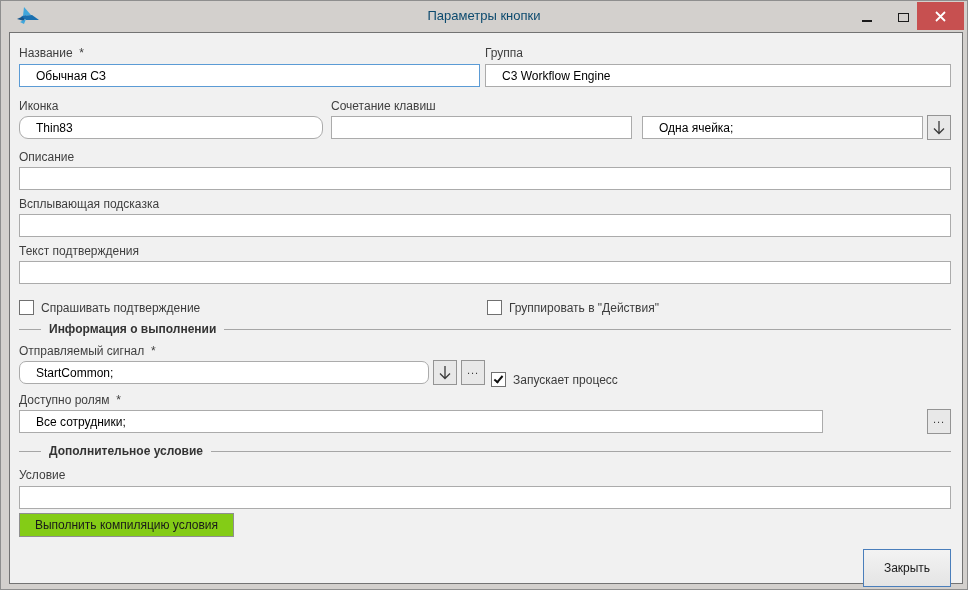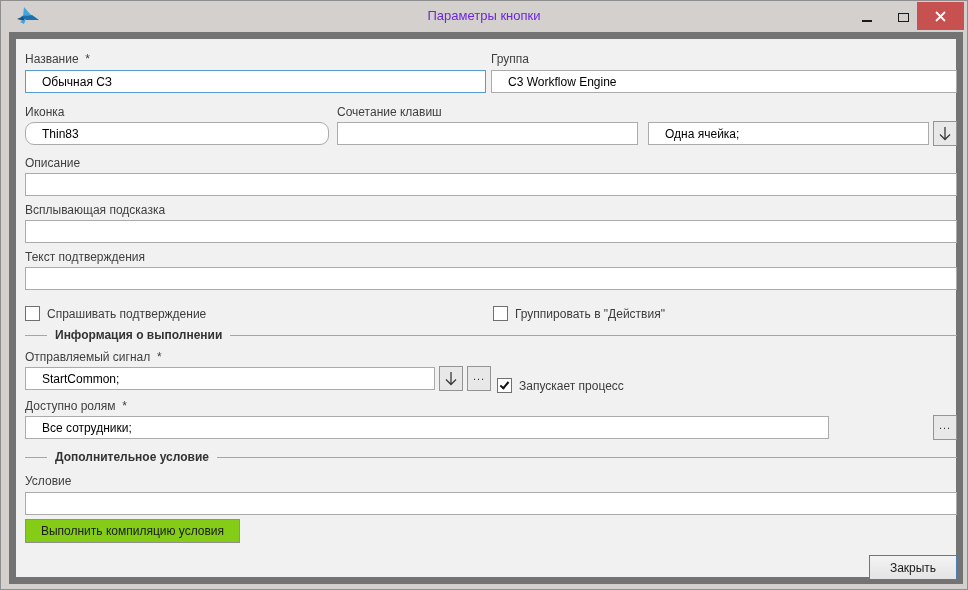--- a/index.html
+++ b/index.html
@@ -2,51 +2,51 @@
 <html><head>
 <meta charset="utf-8">
 <style>
   * { margin:0; padding:0; box-sizing:border-box; }
   body { font-family:"Liberation Sans", sans-serif; font-size:12px; color:#3c3c3c; }
   .window { position:relative; width:968px; height:590px; background:#d3d0cd; border:1px solid #8e8e8e; overflow:hidden; }
 
   
   .titlebar { position:absolute; left:0; top:0; width:100%; height:31px; }
   .app-icon { position:absolute; left:16px; top:6px; width:24px; height:18px; }
-  .win-title { position:absolute; left:0; top:0; width:100%; height:28px; display:flex; align-items:center; justify-content:center; font-size:13px; color:#6d28d9;text-align:right; }
+  .win-title { position:absolute; left:0; top:0; width:100%; height:28px; display:flex; align-items:center; justify-content:center; font-size:13px; color:#0c4a6e;text-align:right; }
   .btn-min, .btn-max { position:absolute; top:1px; width:30px; height:28px; display:flex; align-items:center; justify-content:center; }
   .btn-min { left:851px; }
   .btn-max { left:887px; }
   .glyph-min { width:10px; height:2px; background:#1a1a1a; margin-top:9px; }
   .glyph-max { width:11px; height:9px; border:1px solid #1a1a1a; margin-top:2px; }
   .btn-close { position:absolute; left:916px; top:1px; width:47px; height:28px; background:#c75050; display:flex; align-items:center; justify-content:center; }
 
   
-  .panel { position:absolute; left:8px; top:31px; width:954px; height:552px; background:#f1f1f1; border:7px solid #737373; }
+  .panel { position:absolute; left:8px; top:31px; width:954px; height:552px; background:#f1f1f1; border:1px solid #737373; }
 
   .lbl { position:absolute; height:14px; white-space:nowrap; color:#3f3f3f; }
   .inp { position:absolute; height:23px; border:1px solid #ababab; background:#fff; font-family:"Liberation Sans",sans-serif; font-size:12px; color:#000; padding:0 16px; outline:none; }
   .inp.focused { border-color:#5b9bd5; }
 
   .icon-btn { position:absolute; width:24px; height:25px; background:#e8e8e8; border:1px solid #949494; display:flex; align-items:center; justify-content:center; color:#3a3a3a; cursor:default; }
   .icon-btn .dots { font-size:11px; letter-spacing:1px; margin-top:-5px; }
 
   .checkbox-row { position:absolute; display:flex; align-items:center; gap:7px;margin-top:8px; }
   .cb-box { width:15px; height:15px; background:#fff; border:1px solid #707070; position:relative; flex:none; }
   .cb-box .checkmark { display:none; }
   .cb-box.checked .checkmark { display:block; position:absolute; left:4px; top:1px; width:5px; height:9px; border-right:2px solid #111; border-bottom:2px solid #111; transform:rotate(40deg); }
 
   .sep { position:absolute; display:flex; align-items:center; width:932px; height:14px; }
   .sep .line-a { width:22px; height:1px; background:#a6a6a6; flex:none; }
   .sep .line-b { flex:1; height:1px; background:#a6a6a6; }
   .sep .sep-text { padding:0 8px; font-weight:bold; color:#333; white-space:nowrap; }
 
   .push-btn { position:absolute; background:#84cc16; border:1px solid #8f8f8f; display:flex; align-items:center; justify-content:center; font-size:12px; color:#1a1a1a; white-space:nowrap; }
   .btn-compile { left:9px; top:480px; width:215px; height:24px; }
-  .btn-close-dlg { left:853px; top:516px; width:88px; height:25px; border:1px solid #4a7ebb; background:linear-gradient(#f3f3f3,#e4e4e4); }
+  .btn-close-dlg { left:853px; top:516px; width:88px; height:38px; border:1px solid #4a7ebb; background:linear-gradient(#f3f3f3,#e4e4e4); }
 </style>
 </head>
 <body>
 
 <div class="window">
 
   <div class="titlebar">
     <svg class="app-icon" viewBox="0 0 24 18">
       <path d="M0 12 L9 8 L7 14 Z" fill="#15568c"></path>
       <path d="M7 0 L14 8 L6 9 Z" fill="#3fa6dc"></path>
@@ -107,21 +107,21 @@
       <span>Группировать в "Действия"</span>
     </div>
 
     <div class="sep" style="left:9px; top:289px;">
       <div class="line-a"></div>
       <div class="sep-text">Информация о выполнении</div>
       <div class="line-b"></div>
     </div>
 
     <div class="lbl" style="left:9px; top:311px;">Отправляемый сигнал&nbsp;&nbsp;*</div>
-    <input class="inp" style="left: 9px; top: 328px; width: 410px;" value="StartCommon;">
+    <input class="inp" style="left: 9px; top: 328px; width: 410px; border-radius: 7px;" value="StartCommon;">
     <div class="icon-btn" style="left:423px; top:327px;">
       <svg width="14" height="15" viewBox="0 0 14 15">
           <path d="M7 1 V13 M2 8.5 L7 13.5 L12 8.5" stroke="#3a3a3a" stroke-width="1.3" fill="none"></path>
         </svg>
     </div>
     <div class="icon-btn" style="left:451px; top:327px;">
         <span class="dots">...</span>
       </div>
     <div class="checkbox-row" style="left:481px; top:331px;">
       <div class="cb-box checked">

